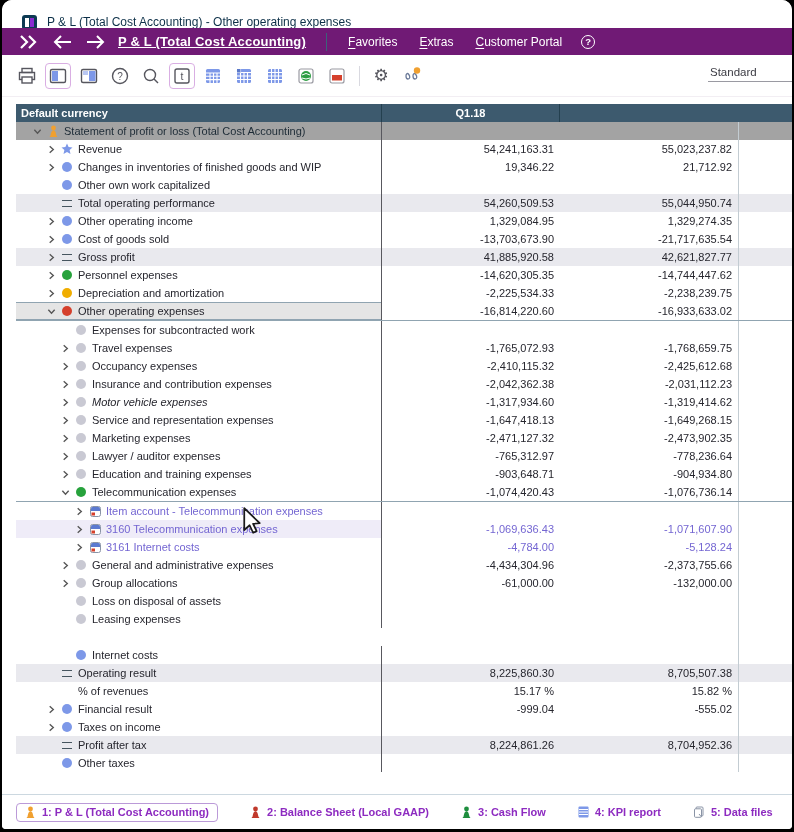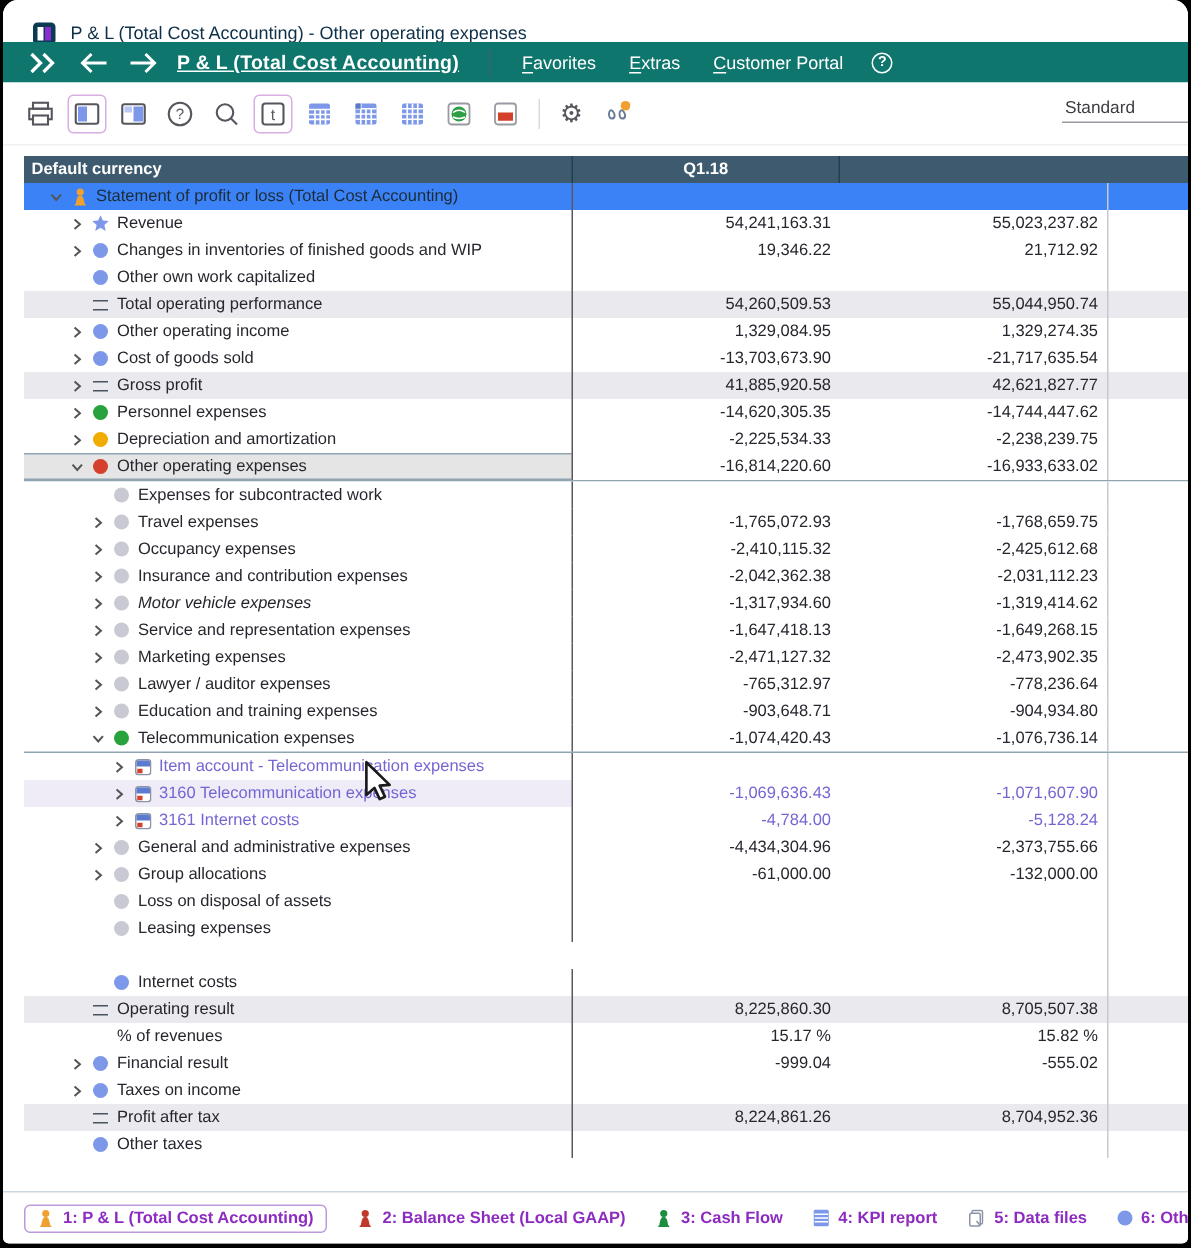--- a/index.html
+++ b/index.html
@@ -10,21 +10,21 @@
 
   
   .titlebar { position:absolute; left:0; right:0; top:0; height:44px; background:#fff;
               display:flex; align-items:center; padding-left:20px; }
   .logo { width:15px; height:15px; border-radius:3px; background:#0d3a53; position:relative; margin-right:10px; }
   .logo::before { content:""; position:absolute; left:3px; top:3px; width:4px; height:9px; background:#fff; }
   .logo::after  { content:""; position:absolute; right:3px; top:3px; width:4px; height:9px; background:#8b2bd0; }
   .title-text { font-size:12px; color:#0d3048; }
 
   
-  .navbar { position:absolute; left:0; right:0; top:28px; height:27px; background:#0f766e;
+  .navbar { position:absolute; left:0; right:0; top:28px; height:27px; background:#701a75;
             display:flex; align-items:center; color:#fff; padding-left:10px; }
   .nav-ic { color:#fff; margin:0 7px; display:flex; align-items:center; cursor:pointer; }
   .nav-heading { font-size:13px; font-weight:bold; text-decoration:underline; margin:0 10px 0 6px; letter-spacing:.2px; }
   .nav-sep { width:1px; height:18px; background:#3c617a; margin:0 10px; }
   .nav-menu { font-size:12px; margin:0 11px; cursor:pointer; }
   .nav-menu u { text-underline-offset:2px; }
   .help-circle { width:14px; height:14px; border:1.2px solid #fff; border-radius:50%;
                  font-size:9.5px; display:flex; align-items:center; justify-content:center;
                  margin-left:8px; font-weight:bold; }
 
@@ -49,32 +49,32 @@
   .trow { display:flex; height:18px; font-size:11px; color:#26262e; background:#fff; }
   .lcell { width:366px; display:flex; align-items:center; border-right:1px solid #58585e; overflow:hidden; white-space:nowrap; }
   .vcell { width:178px; text-align:right; line-height:18px; padding-right:6px; }
   .vcell2 { width:179px; text-align:right; line-height:18px; padding-right:6px; border-right:1px solid #c3ccd2; }
   .fcell { flex:1; }
   .chev { width:14px; display:flex; align-items:center; justify-content:center; flex:0 0 14px; }
   .ricon { width:18px; display:flex; align-items:center; justify-content:center; flex:0 0 18px; }
   .rlabel { padding-left:2px; }
   .dot { width:10px; height:10px; border-radius:50%; display:inline-block; }
   .sumbar { width:10px; height:7px; border-top:1.6px solid #46555f; border-bottom:1.6px solid #46555f; display:inline-block; }
-  .trow.root { background:#3b82f6; }
+  .trow.root { background:#a3a3a3; }
   .trow.root .lcell { color:#1d2b36; }
   .trow.subtotal { background:#e9e9ee; }
   .trow.selected .lcell { background:#e5e5e5; box-shadow:inset 0 1px 0 #90a4b1, inset 0 -1px 0 #90a4b1; }
   .trow.rule-below { border-bottom:1px solid #90a4b1; height:19px; }
   .trow.account .rlabel, .trow.account .vcell, .trow.account .vcell2 { color:#7466d2; }
   .trow.hoverrow .lcell { background:#efecf8; }
 
   
   .footer { position:absolute; left:0; right:0; top:794px; height:35px; background:#fff;
             border-top:1px solid #ccd8e0; display:flex; align-items:center;
-            padding-left:14px; gap:20px; overflow:hidden; white-space:nowrap; }
+            padding-left:14px; gap:32px; overflow:hidden; white-space:nowrap; }
   .ftab { display:flex; align-items:center; gap:6px; font-size:11px; font-weight:bold;
           color:#8d2bc0; cursor:pointer; flex:0 0 auto; }
   .ftab.sel { border:1px solid #bb9ad8; border-radius:4px; padding:2px 8px; }
 
   .cursor { position:absolute; left:238px; top:505px; z-index:50; pointer-events:none; }
 </style>
 </head>
 <body>
 
 <div class="window">

